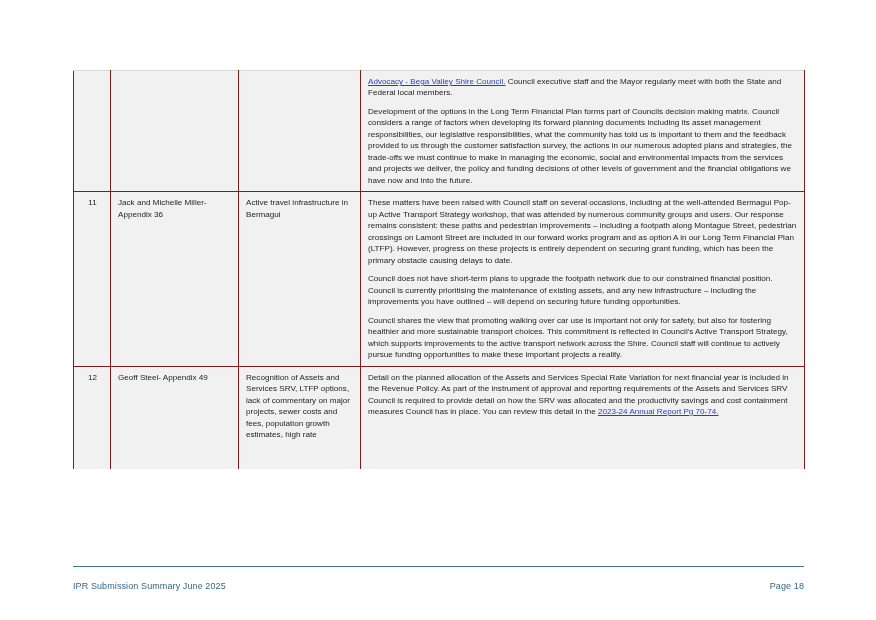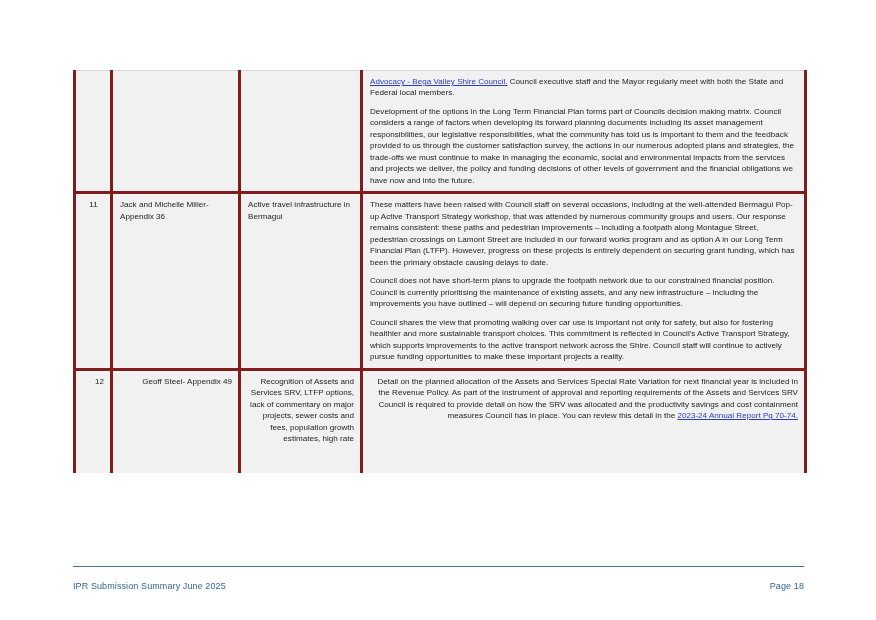--- a/index.html
+++ b/index.html
@@ -29,21 +29,21 @@
   .doc-table {
     position: absolute;
     left: 73px;
     top: 70px;
     width: 731px;
     border-collapse: collapse;
     table-layout: fixed;
     background: #a16207;
   }
   .doc-table td {
-    border: 3px solid #7f1d1d;
+    border: 1px solid #7f1d1d;
     background: #f1f1f1;
     vertical-align: top;
     padding: 5px 6px 5px 7px;
     font-size: 8.1px;
     line-height: 1.42;
     color: #1d1d1d;
   }
   .col-num   { width: 37px;  text-align: center; }
   .col-name  { width: 128px; }
   .col-topic { width: 122px; }
@@ -57,21 +57,20 @@
   }
   .tight p { margin-bottom: 0; }
 
   
   .row-cont td { border-top: 1px solid #d8d8d8; }
 
   
   .row-clip td {
     border-bottom: none;
     height: 92px;
-    text-align: right;
   }
 
   a.doclink {
     color: #2a3cc4;
     text-decoration: underline;
   }
 
   
   .footer-rule {
     position: absolute;

